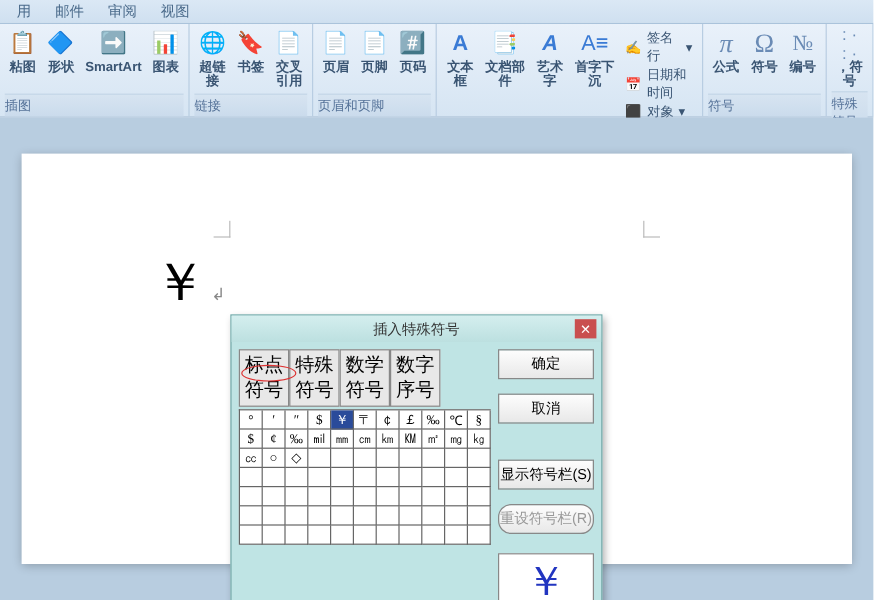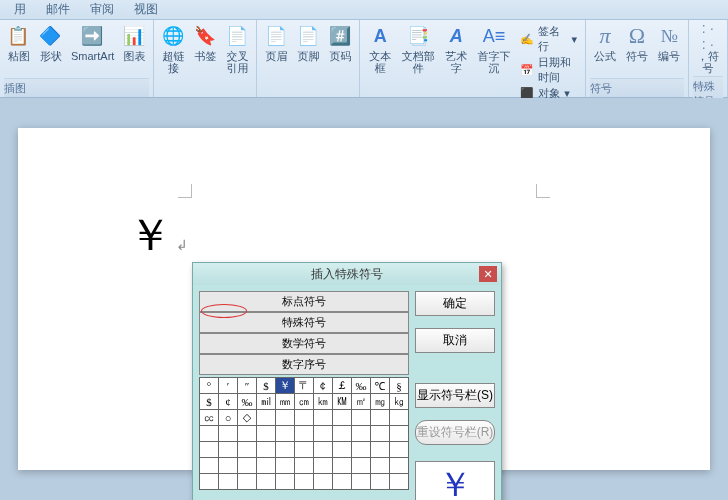--- a/index.html
+++ b/index.html
@@ -51,21 +51,21 @@
       min-width: 30px;
       cursor: default;
     }
     .ribbon-icon {
       width: 24px; height: 24px;
       display: flex; align-items: center; justify-content: center;
       font-size: 18px;
       margin-bottom: 2px;
     }
     .ribbon-label {
-      font-size: 11px; color: #3a5573; text-align: center; line-height: 12px;
+      font-size: 11px; color: #3a5573; text-align: center; line-height: 12px; font-weight: bold;
     }
     .ribbon-group-label {
       text-align: left;
       font-size: 11px;
       color: #567399;
       padding: 2px 0 1px 0;
       border-top: 1px solid #c3d5e7;
       background: linear-gradient(#d7e4f1,#cadbec);
     }
     .small-stack {
@@ -128,22 +128,22 @@
       cursor: default;
     }
     .dialog-body {
       display: flex;
       padding: 6px;
       gap: 6px;
     }
     .tabs-area { flex: 1; }
     .dlg-tabs {
       display: grid;
-      grid-template-columns: repeat(1, 1fr);
-      font-size: 11px;
+      grid-template-columns: repeat(5, 1fr);
+      font-size: 16px;
     }
     .dlg-tab {
       border: 1px solid #888;
       background: #e8e8e8;
       padding: 2px 0;
       text-align: center;
       cursor: default;
       position: relative;
     }
     .dlg-tab.active {
@@ -245,37 +245,39 @@
       <div class="ribbon-btn">
         <div class="ribbon-icon">🔖</div>
         <div class="ribbon-label">书签</div>
       </div>
       <div class="ribbon-btn">
         <div class="ribbon-icon">📄</div>
         <div class="ribbon-label" style="white-space:pre">交叉
 引用</div>
       </div>
     </div>
+    <div class="ribbon-group-label">链接</div>
   </div>
 
   <div class="ribbon-group">
     <div class="ribbon-buttons">
       <div class="ribbon-btn">
         <div class="ribbon-icon">📄</div>
         <div class="ribbon-label">页眉</div>
       </div>
       <div class="ribbon-btn">
         <div class="ribbon-icon">📄</div>
         <div class="ribbon-label">页脚</div>
       </div>
       <div class="ribbon-btn">
         <div class="ribbon-icon">#️⃣</div>
         <div class="ribbon-label">页码</div>
       </div>
     </div>
+    <div class="ribbon-group-label">页眉和页脚</div>
   </div>
 
   <div class="ribbon-group">
     <div class="ribbon-buttons">
       <div class="ribbon-btn">
         <div class="ribbon-icon ic-blue" style="font-weight:bold">A</div>
         <div class="ribbon-label">文本框</div>
       </div>
       <div class="ribbon-btn">
         <div class="ribbon-icon">📑</div>

